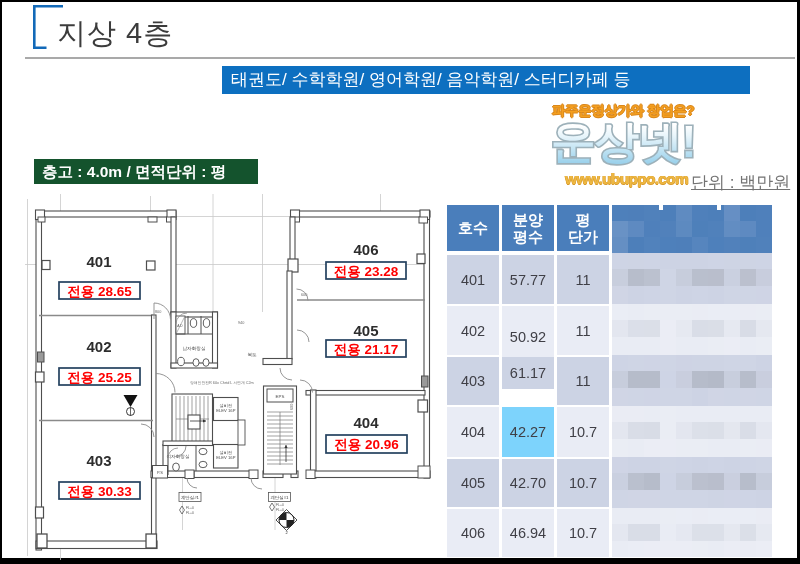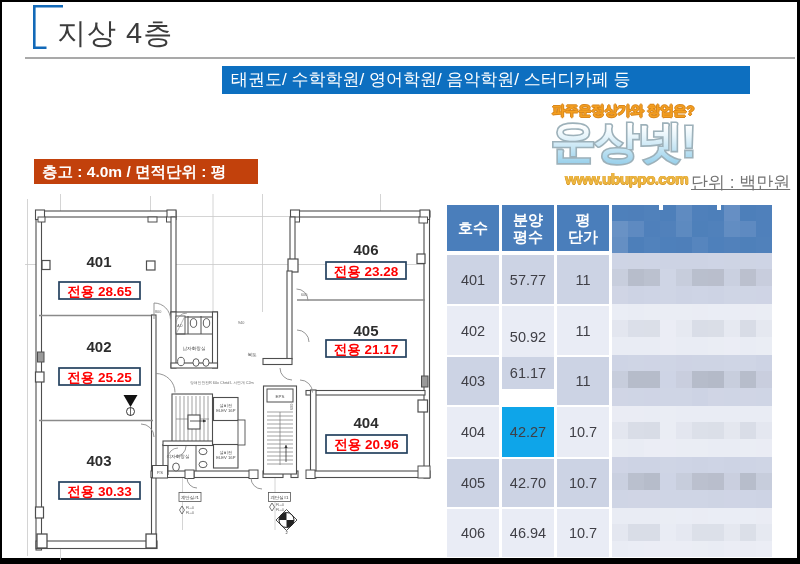--- a/index.html
+++ b/index.html
@@ -33,21 +33,21 @@
     <div class="abs" style="left:0;top:0;-webkit-text-stroke:3.2px #8da4ae;color:#8da4ae;opacity:0.85;">운상넷!</div>
     <div class="abs" style="left:0;top:0;background:linear-gradient(180deg,#ffffff 22%,#e8f5fb 40%,#a7d7ee 78%,#82c3e4 100%);-webkit-background-clip:text;background-clip:text;color:transparent;">운상넷!</div>
   </div>
 
   <div class="abs" style="left:552px;top:102px;width:200px;font-size:13.5px;font-weight:bold;color:#f49f20;letter-spacing:-0.4px;white-space:nowrap;text-shadow:-1px 0 0 #d9871c,1px 0 0 #d9871c,0 -1px 0 #d9871c,0 1px 0 #d9871c,0 0 2px #ffffff;">파주운정상가와 창업은?</div>
 
   <div class="abs" style="left:565px;top:170px;font-size:15.5px;font-weight:bold;letter-spacing:-0.7px;white-space:nowrap;color:#eeb843;text-shadow:-0.5px 0 0 #d89a2b,0.5px 0 0 #d89a2b,0 0.5px 0 #d89a2b,0 -0.5px 0 #d89a2b,0 0 3px #ffffff;">www.ubuppo.com</div>
 
   <div class="abs" style="left:691px;top:171px;font-size:17px;color:#737373;white-space:nowrap;text-decoration:underline;">단위 : 백만원</div>
 
-  <div class="abs" style="left:34px;top:159px;width:224px;height:25px;background:#c2410c;color:#fff;font-size:15.5px;font-weight:bold;line-height:25px;padding-left:8px;box-sizing:border-box;">층고  : 4.0m / 면적단위 : 평</div>
+  <div class="abs" style="left:34px;top:159px;width:224px;height:25px;background:#14532d;color:#fff;font-size:15.5px;font-weight:bold;line-height:25px;padding-left:8px;box-sizing:border-box;">층고  : 4.0m / 면적단위 : 평</div>
 
   <div class="abs" style="left:445px;top:205px;width:330px;height:352px;font-size:14.5px;color:#3f3f46;">
 
     <div class="abs" style="left:2px;top:0;width:52px;height:46px;background:#4a7ebb;color:#fff;font-size:15px;font-weight:bold;display:flex;align-items:center;justify-content:center;">호수</div>
 
     <div class="abs" style="left:57px;top:0;width:52px;height:46px;background:#4a7ebb;color:#fff;font-size:15px;font-weight:bold;display:flex;align-items:center;justify-content:center;text-align:center;line-height:17px;">분양<br>평수</div>
 
     <div class="abs" style="left:112px;top:0;width:52px;height:46px;background:#4a7ebb;color:#fff;font-size:15px;font-weight:bold;display:flex;align-items:center;justify-content:center;text-align:center;line-height:17px;">평<br>단가</div>
 
     <div class="abs" style="left:2px;top:50px;width:52px;height:49px;background:#ccd3e4;display:flex;align-items:center;justify-content:center;">401</div>
@@ -56,21 +56,21 @@
 
     <div class="abs" style="left:2px;top:101px;width:52px;height:49px;background:#e9ecf5;display:flex;align-items:center;justify-content:center;">402</div>
     <div class="abs" style="left:57px;top:101px;width:52px;height:61px;background:#e9ecf5;display:flex;align-items:center;justify-content:center;">50.92</div>
     <div class="abs" style="left:112px;top:101px;width:52px;height:49px;background:#e9ecf5;display:flex;align-items:center;justify-content:center;">11</div>
 
     <div class="abs" style="left:2px;top:152px;width:52px;height:48px;background:#ccd3e4;display:flex;align-items:center;justify-content:center;">403</div>
     <div class="abs" style="left:57px;top:152px;width:52px;height:32px;background:#ccd3e4;display:flex;align-items:center;justify-content:center;">61.17</div>
     <div class="abs" style="left:112px;top:152px;width:52px;height:48px;background:#ccd3e4;display:flex;align-items:center;justify-content:center;">11</div>
 
     <div class="abs" style="left:2px;top:202px;width:52px;height:50px;background:#e9ecf5;display:flex;align-items:center;justify-content:center;">404</div>
-    <div class="abs" style="left:57px;top:202px;width:52px;height:50px;background:#0ea5e9;display:flex;align-items:center;justify-content:center;">42.27</div>
+    <div class="abs" style="left:57px;top:202px;width:52px;height:50px;background:#7dd3fc;display:flex;align-items:center;justify-content:center;">42.27</div>
     <div class="abs" style="left:112px;top:202px;width:52px;height:50px;background:#e9ecf5;display:flex;align-items:center;justify-content:center;">10.7</div>
 
     <div class="abs" style="left:2px;top:254px;width:52px;height:48px;background:#ccd3e4;display:flex;align-items:center;justify-content:center;">405</div>
     <div class="abs" style="left:57px;top:254px;width:52px;height:48px;background:#ccd3e4;display:flex;align-items:center;justify-content:center;">42.70</div>
     <div class="abs" style="left:112px;top:254px;width:52px;height:48px;background:#ccd3e4;display:flex;align-items:center;justify-content:center;">10.7</div>
 
     <div class="abs" style="left:2px;top:304px;width:52px;height:48px;background:#e9ecf5;display:flex;align-items:center;justify-content:center;">406</div>
     <div class="abs" style="left:57px;top:304px;width:52px;height:48px;background:#e9ecf5;display:flex;align-items:center;justify-content:center;">46.94</div>
     <div class="abs" style="left:112px;top:304px;width:52px;height:48px;background:#e9ecf5;display:flex;align-items:center;justify-content:center;">10.7</div>
 

